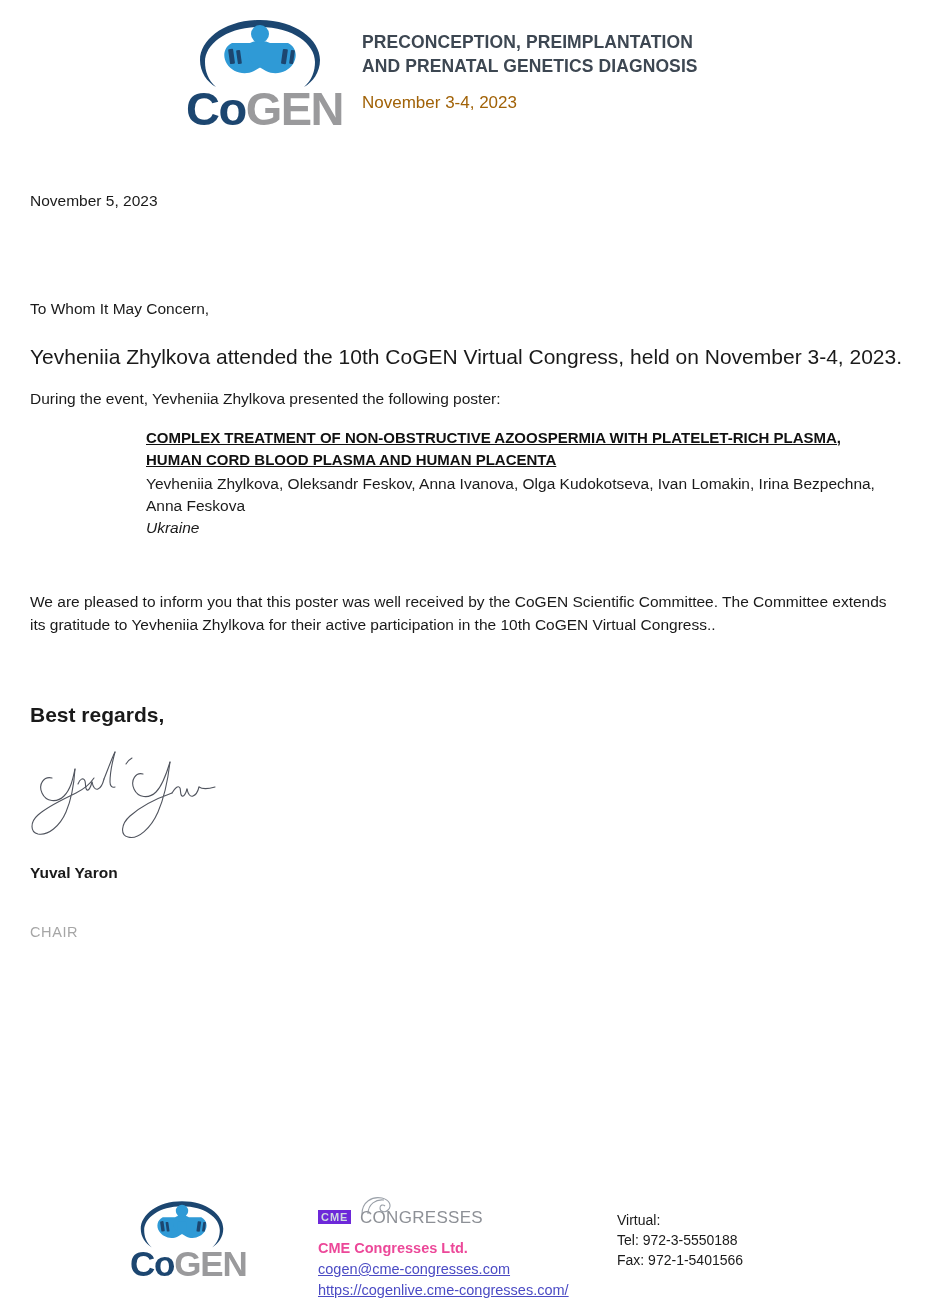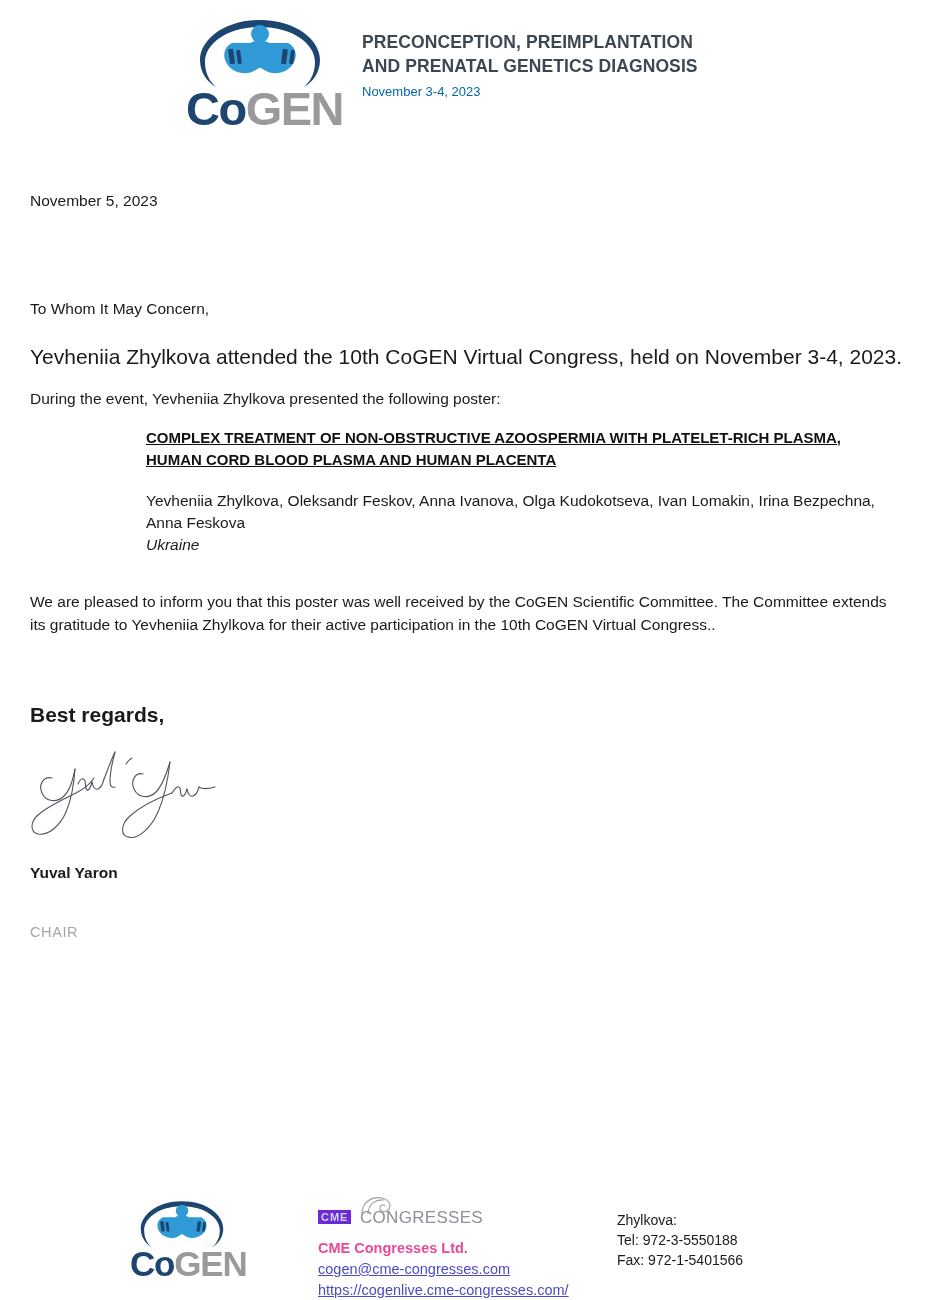--- a/index.html
+++ b/index.html
@@ -70,24 +70,24 @@
   .hdr-line1 sup { font-size: 11px; vertical-align: super; }
   .hdr-line2, .hdr-line3 {
     font-size: 17.5px;
     font-weight: bold;
     color: #3d4752;
     line-height: 24px;
     letter-spacing: 0.1px;
     white-space: nowrap;
   }
   .hdr-line4 {
-    font-size: 13px;
-    color: #0369a1;
+    font-size: 17px;
+    color: #a16207;
     line-height: 25px;
-    margin-top: 1px;
+    margin-top: 12px;
     white-space: nowrap;
   }
 
   
   .letter-date {
     position: absolute;
     left: 30px;
     top: 192px;
     font-size: 15.5px;
     color: #1a1a1a;
@@ -125,21 +125,21 @@
     font-size: 15px;
     font-weight: bold;
     text-decoration: underline;
     line-height: 22px;
     color: #111111;
   }
   .poster-authors {
     font-size: 15.5px;
     line-height: 22px;
     color: #1a1a1a;
-    margin-top: 19px;
+    margin-top: 2px;
   }
   .poster-country {
     font-size: 15.5px;
     font-style: italic;
     line-height: 22px;
     color: #1a1a1a;
   }
 
   .para-closing {
     position: absolute;
@@ -391,16 +391,16 @@
     </svg>
     <span class="cme-badge">CME</span>
     <span class="cme-congresses">CONGRESSES</span>
   </div>
   <div class="cme-name">CME Congresses Ltd.</div>
   <a class="cme-link" href="#">cogen@cme-congresses.com</a>
   <a class="cme-link" href="#">https://cogenlive.cme-congresses.com/</a>
 </div>
 
 <div class="contact-block">
-  <div class="contact-line">Zhylkova:</div>
+  <div class="contact-line">Virtual:</div>
   <div class="contact-line">Tel: 972-3-5550188</div>
   <div class="contact-line">Fax: 972-1-5401566</div>
 </div>
 
 </body></html>

